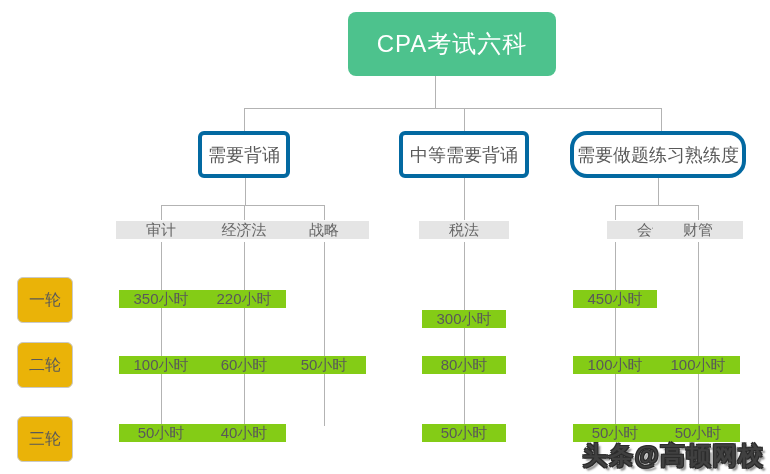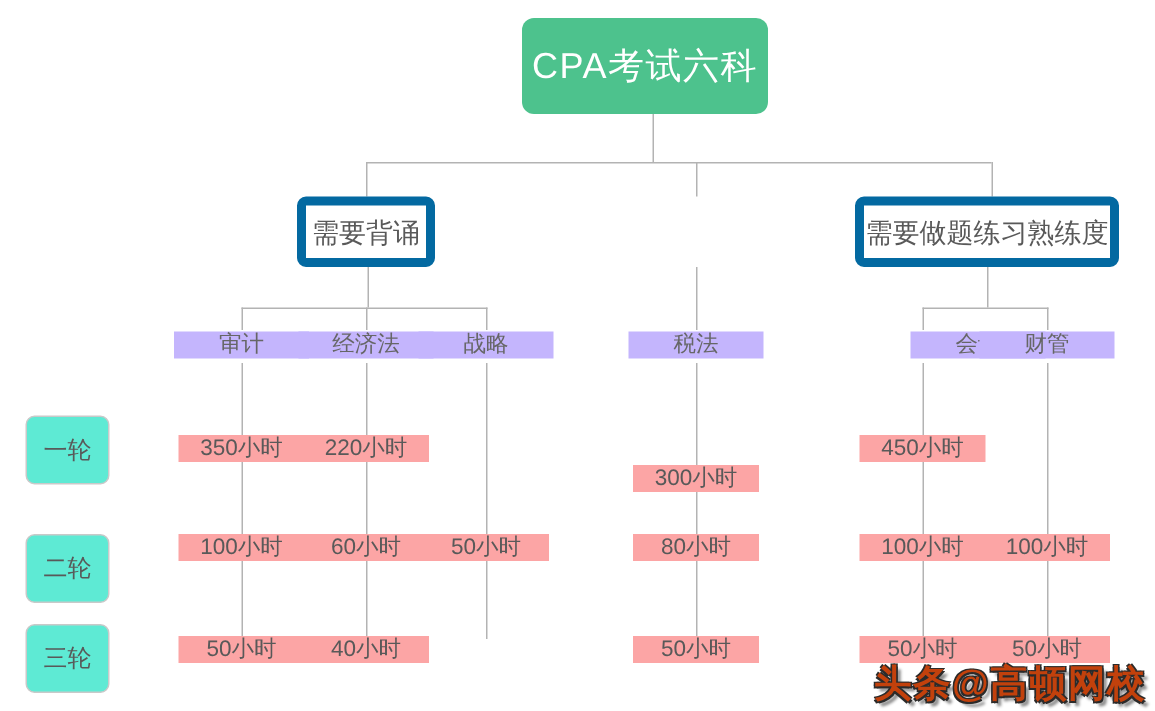--- a/index.html
+++ b/index.html
@@ -4,74 +4,75 @@
 <style>
   html,body{margin:0;padding:0;background:#ffffff;}
   .canvas{
     position:relative;width:770px;height:474px;background:#ffffff;overflow:hidden;
     font-family:"Liberation Sans","DejaVu Sans",sans-serif;
   }
   .line{position:absolute;background:#b3b3b3;z-index:1;}
   .hline{height:1px;}
   .vline{width:1px;}
   .root-node{
-    position:absolute;left:348px;top:12px;width:164px;height:64px;
+    position:absolute;left:348px;top:12px;width:208px;height:64px;
     background:#4dc28d;border-radius:8px;color:#ffffff;
     display:flex;align-items:center;justify-content:center;
     font-size:24px;letter-spacing:1px;z-index:2;
   }
   .branch-node{
     position:absolute;top:131px;height:47px;background:#ffffff;
-    border:6px solid #0369a1;border-radius:6px;box-sizing:border-box;
+    border:4px solid #0369a1;border-radius:6px;box-sizing:border-box;
     display:flex;align-items:center;justify-content:center;
     color:#595959;font-size:18px;z-index:2;
   }
   .branch-1{left:198px;width:92px;}
   .branch-2{left:399px;width:130px;}
-  .branch-3{left:570px;width:176px;}
+  .branch-3{left:570px;width:176px;border-radius:17px;}
   .subject-label{
     position:absolute;top:221px;width:90px;margin-left:-45px;height:18px;
     text-align:center;color:#666666;font-size:15px;line-height:18px;
-    background:#c4b5fd;z-index:2;
+    background:#e5e5e5;z-index:2;
   }
   .hours-value{
     position:absolute;width:84px;margin-left:-42px;height:18px;
     text-align:center;color:#595959;font-size:15px;line-height:18px;
-    background:#fca5a5;z-index:2;
+    background:#84cc16;z-index:2;
   }
   .row-1{top:290px;} .row-2{top:356px;} .row-3{top:424px;}
   .col-line{top:242px;height:184px;}
   .round-box{
-    position:absolute;left:17px;width:56px;height:46px;background:#5eead4;
+    position:absolute;left:17px;width:56px;height:46px;background:#eab308;
     border:1px solid #c9c9c9;border-radius:6px;box-sizing:border-box;
     display:flex;align-items:center;justify-content:center;
     color:#595959;font-size:16px;z-index:2;
   }
-  .round-1{top:277px;} .round-2{top:356px;} .round-3{top:416px;}
+  .round-1{top:277px;} .round-2{top:342px;} .round-3{top:416px;}
   .watermark{
     position:absolute;right:6px;bottom:2px;z-index:3;
-    font-size:25px;font-weight:bold;color:#c2410c;letter-spacing:1px;
+    font-size:25px;font-weight:bold;color:#404040;letter-spacing:1px;
     text-shadow:-1px -1px 0 #2b2b2b,1px -1px 0 #2b2b2b,-1px 1px 0 #2b2b2b,
                 1px 1px 0 #2b2b2b,3px 3px 2px #8a8a8a;
   }
 </style>
 </head>
 <body>
 
 <div class="canvas">
 
   <div class="root-node">CPA考试六科</div>
 
   <div class="line vline" style="left:435px;top:76px;height:32px;"></div>
   <div class="line hline" style="left:244px;top:108px;width:417px;"></div>
   <div class="line vline" style="left:244px;top:108px;height:23px;"></div>
   <div class="line vline" style="left:464px;top:108px;height:23px;"></div>
   <div class="line vline" style="left:661px;top:108px;height:23px;"></div>
 
   <div class="branch-node branch-1">需要背诵</div>
+  <div class="branch-node branch-2">中等需要背诵</div>
   <div class="branch-node branch-3">需要做题练习熟练度</div>
 
   <div class="line vline" style="left:245px;top:178px;height:27px;"></div>
   <div class="line hline" style="left:161px;top:205px;width:164px;"></div>
   <div class="line vline" style="left:161px;top:205px;height:15px;"></div>
   <div class="line vline" style="left:244px;top:205px;height:15px;"></div>
   <div class="line vline" style="left:324px;top:205px;height:15px;"></div>
 
   <div class="line vline" style="left:464px;top:178px;height:42px;"></div>
 

